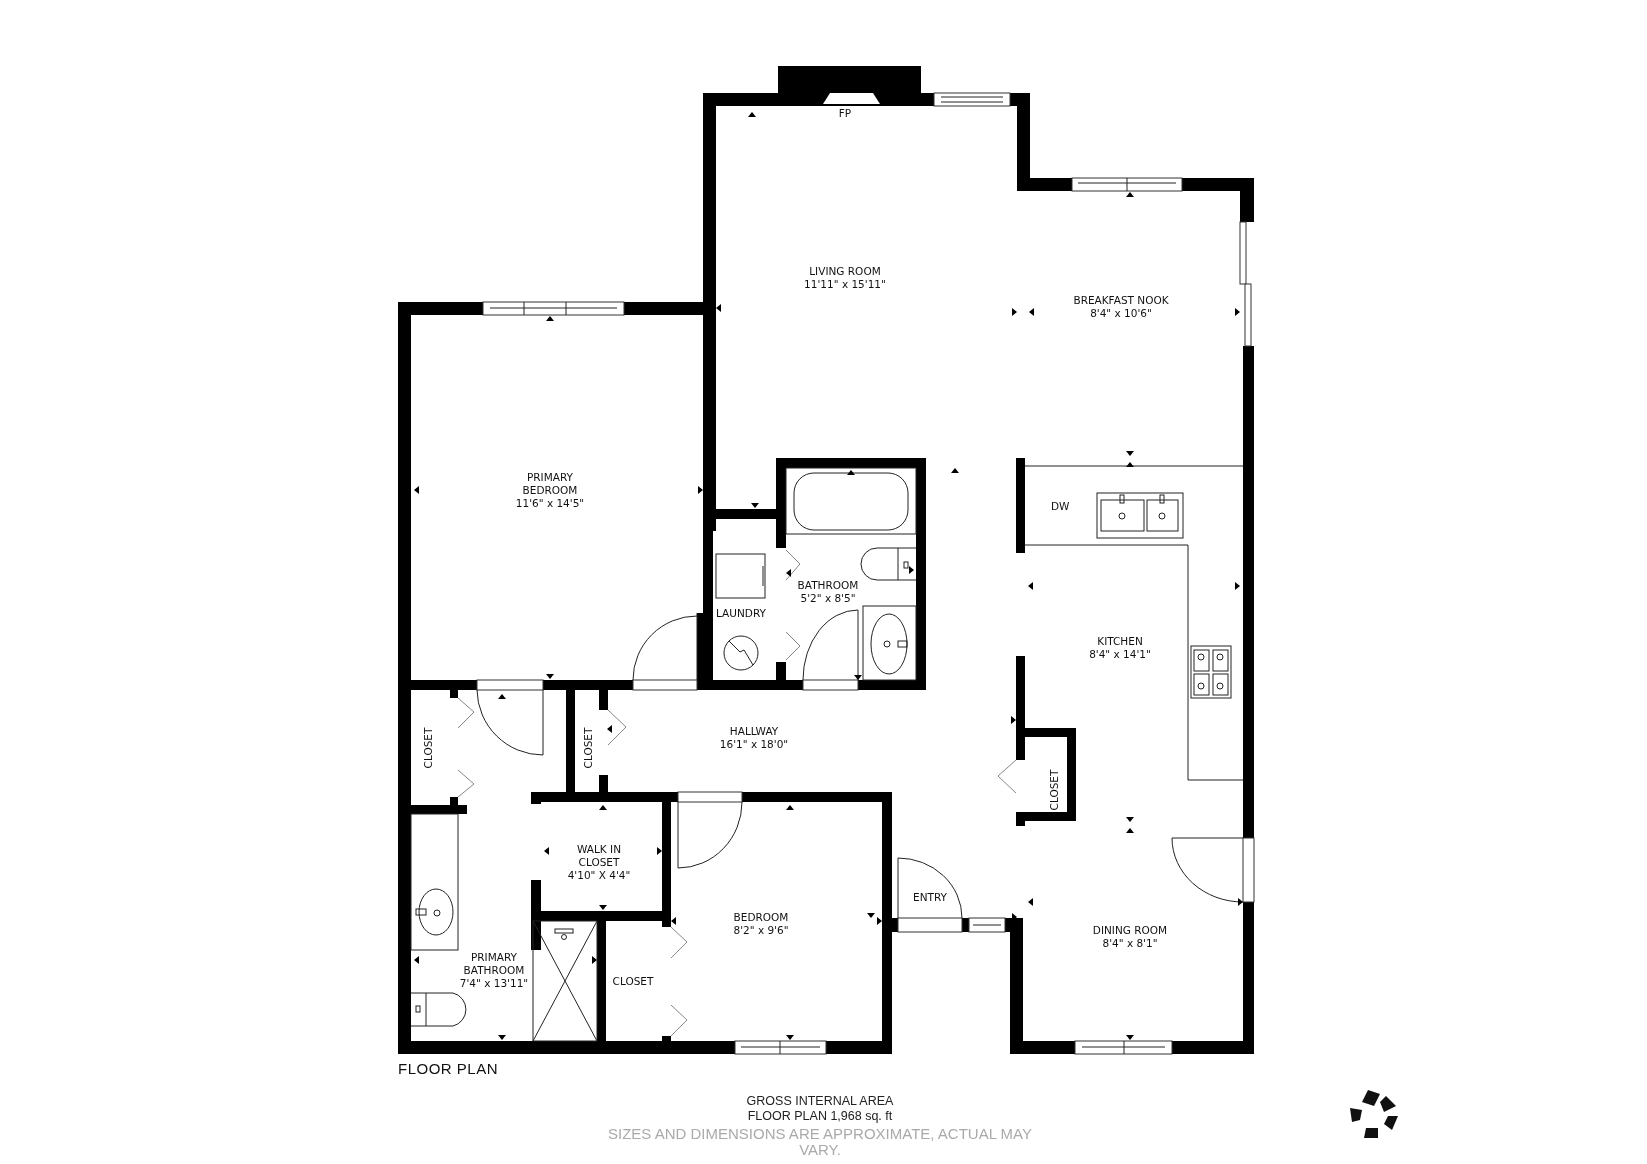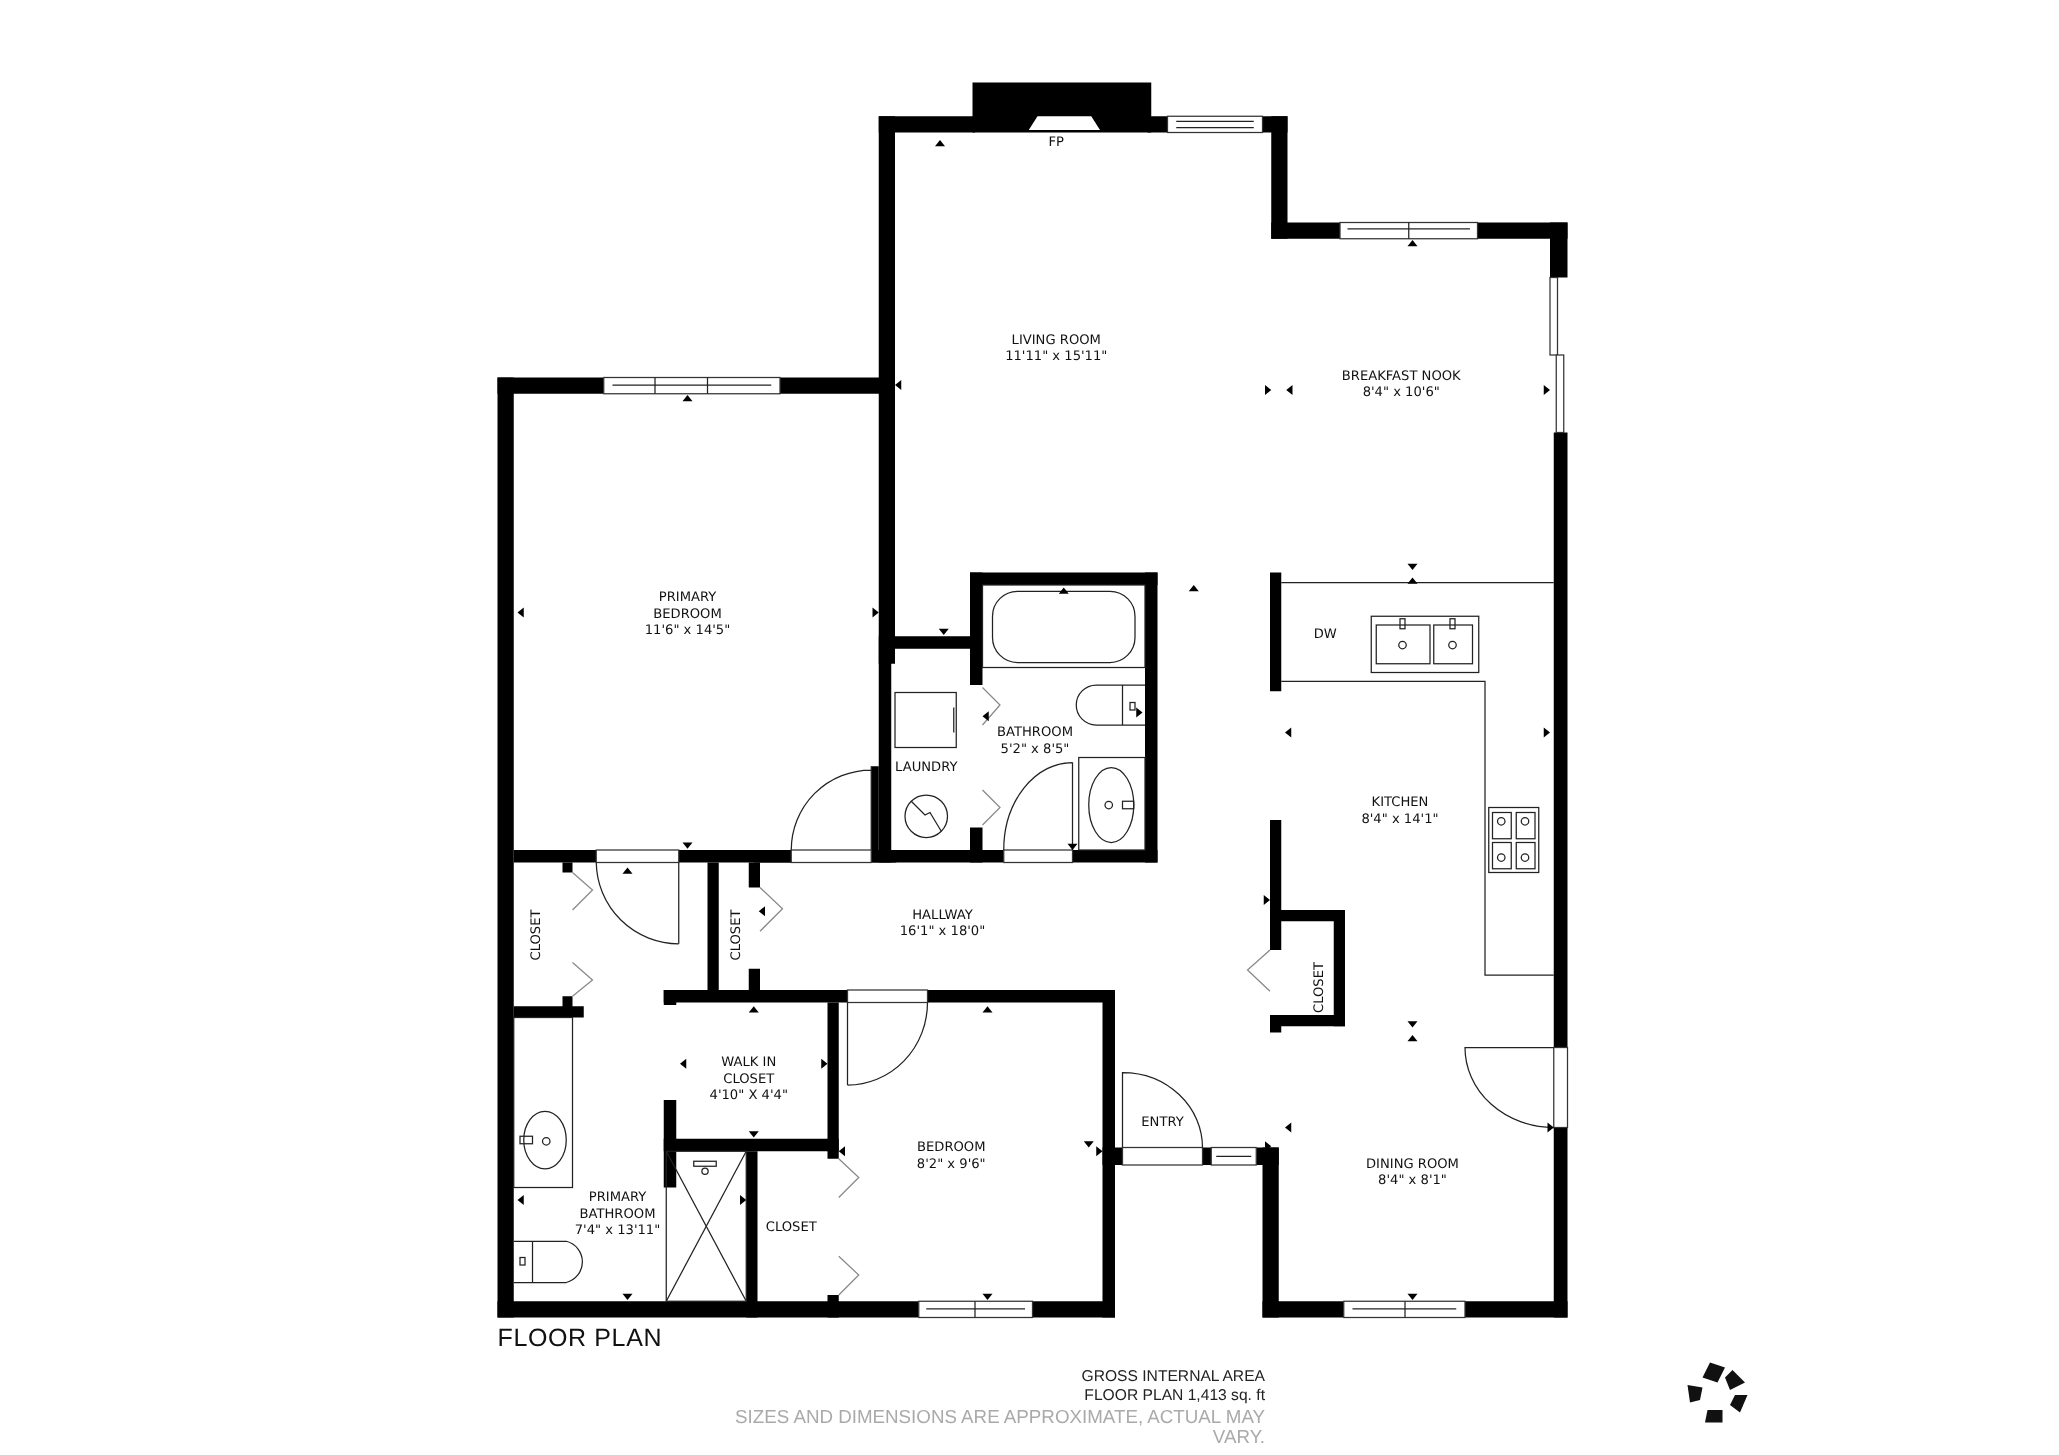--- a/index.html
+++ b/index.html
@@ -5,22 +5,22 @@
   html, body { margin: 0; padding: 0; background: #ffffff; }
   body { width: 1647px; height: 1164px; position: relative; overflow: hidden; font-family: "DejaVu Sans", sans-serif; }
   #plan { position: absolute; left: 0; top: 0; width: 1647px; height: 1164px; }
   .room-label { font-family: "DejaVu Sans", sans-serif; font-size: 10.5px; fill: #111; text-anchor: middle; }
   .small-label { font-family: "DejaVu Sans", sans-serif; font-size: 10.5px; fill: #111; }
   .wall { fill: #000; }
   .thin { fill: none; stroke: #222; stroke-width: 1; }
   .thin-grey { fill: none; stroke: #888; stroke-width: 1; }
   .win { fill: #fff; stroke: #333; stroke-width: 1; }
   .marker { fill: #000; }
-  #floor-plan-title { position: absolute; left: 398px; top: 1060px; font-family: "Liberation Sans", sans-serif; font-size: 20px; color: #111; letter-spacing: 0.5px; }
-  #area-block { position: absolute; left: 572px; top: 1094px; width: 440px; text-align: right; font-family: "Liberation Sans", sans-serif; }
+  #floor-plan-title { position: absolute; left: 398px; top: 1060px; font-family: "Liberation Sans", sans-serif; font-size: 15px; color: #111; letter-spacing: 0.5px; }
+  #area-block { position: absolute; left: 600px; top: 1094px; width: 440px; text-align: center; font-family: "Liberation Sans", sans-serif; }
   #area-title, #area-value { font-size: 12.5px; color: #222; line-height: 15px; }
   #area-disclaimer { font-size: 15px; color: #aaa; line-height: 16px; margin-top: 2px; }
   #brand { position: absolute; left: 1348px; top: 1088px; display: flex; align-items: center; }
   #brand-name { font-family: "DejaVu Serif", serif; font-size: 34px; color: #222; margin-left: 12px; letter-spacing: -0.5px; }
   #brand-reg { font-family: "DejaVu Sans", sans-serif; font-size: 8px; color: #222; vertical-align: top; position: relative; top: -10px; }
 </style>
 </head>
 <body>
 
 <svg id="plan" viewBox="0 0 1647 1164" xmlns="http://www.w3.org/2000/svg">
@@ -311,21 +311,21 @@
 
     <text class="room-label" x="1130" y="934">DINING ROOM</text>
     <text class="room-label" x="1130" y="947">8'4" x 8'1"</text>
   </g>
 </svg>
 
 <div id="floor-plan-title">FLOOR PLAN</div>
 
 <div id="area-block">
   <div id="area-title">GROSS INTERNAL AREA</div>
-  <div id="area-value">FLOOR PLAN 1,413 sq. ft</div>
+  <div id="area-value">FLOOR PLAN 1,968 sq. ft</div>
   <div id="area-disclaimer">SIZES AND DIMENSIONS ARE APPROXIMATE, ACTUAL MAY VARY.</div>
 </div>
 
 <div id="brand">
   <svg width="54" height="54" viewBox="0 0 54 54">
     <polygon fill="#111" points="20,2 32,6 26,18 14,14"></polygon>
     <polygon fill="#111" points="38,8 48,18 36,24 32,14"></polygon>
     <polygon fill="#111" points="50,28 44,42 36,36 40,28"></polygon>
     <polygon fill="#111" points="30,50 16,50 18,40 30,40"></polygon>
     <polygon fill="#111" points="4,34 2,20 14,22 12,32"></polygon>

